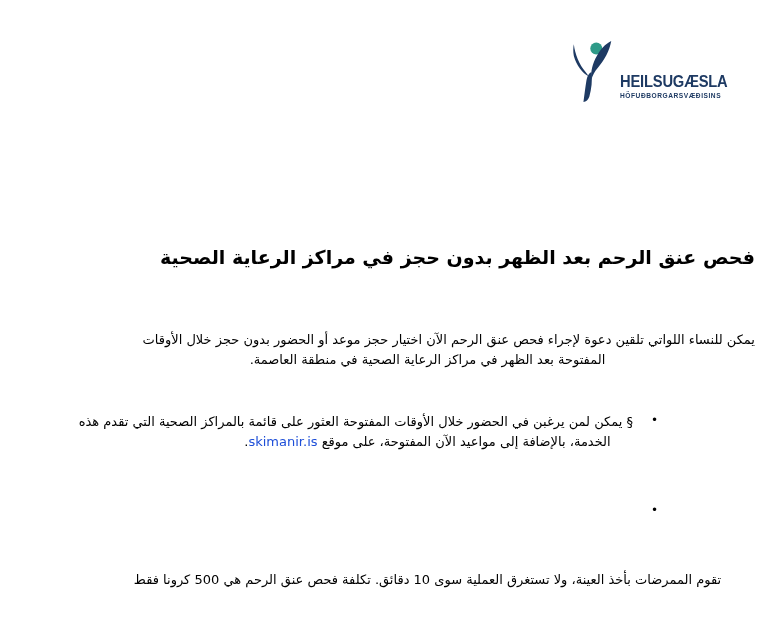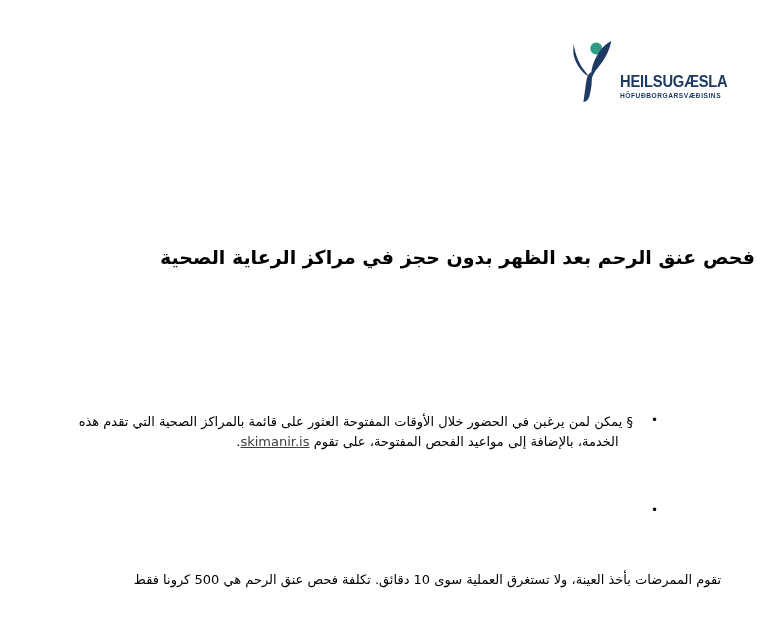--- a/index.html
+++ b/index.html
@@ -34,21 +34,21 @@
   .l-center{text-align:center;}
   .p-intro{top:330px;}
   .b-item{position:absolute;left:100px;right:13px;direction:rtl;font-size:13px;line-height:20px;}
   .b-walkin{top:412px;}
   .b-booking{top:502px;}
   .b-dot{
     position:absolute;right:97px;top:2px;font-size:12px;line-height:12px;color:#000;
   }
   .b-first{padding-right:122px;text-align:left;}
   .p-footer{top:570px;}
-  a.doc-link{color:#404040;text-decoration:underline;cursor:pointer;}
+  a.doc-link{color:#1d4ed8;cursor:pointer;}
 </style>
 </head>
 <body>
 
 <div class="page">
 
   <div class="logo">
     <svg class="logo-icon" viewBox="0 0 40 58" aria-hidden="true">
 
       <circle cx="24" cy="8" r="5.6" fill="#2e9a88"></circle>
@@ -60,25 +60,29 @@
       <path d="M19.5,30 C20.5,38 19.5,46 17.5,53 C16.5,56 14.5,57.5 12,58 C13,51 13.8,44 14.8,38 C15.8,33 17.5,31 19.5,30 Z" fill="#1e3a63"></path>
     </svg>
     <div class="logo-text">
       <div class="logo-title">HEILSUGÆSLA</div>
       <div class="logo-subtitle">HÖFUÐBORGARSVÆÐISINS</div>
     </div>
   </div>
 
   <div class="doc-heading">فحص عنق الرحم بعد الظهر بدون حجز في مراكز الرعاية الصحية</div>
 
+  <div class="para p-intro">
+    <div class="line l-right">يمكن للنساء اللواتي تلقين دعوة لإجراء فحص عنق الرحم الآن اختيار حجز موعد أو الحضور بدون حجز خلال الأوقات</div>
+    <div class="line l-center">المفتوحة بعد الظهر في مراكز الرعاية الصحية في منطقة العاصمة.</div>
+  </div>
 
   <div class="b-item b-walkin">
     <span class="b-dot">•</span>
     <div class="line b-first">§ يمكن لمن يرغبن في الحضور خلال الأوقات المفتوحة العثور على قائمة بالمراكز الصحية التي تقدم هذه</div>
-    <div class="line l-center"><span>الخدمة، بالإضافة إلى مواعيد الفحص المفتوحة، على تقوم </span><a class="doc-link">skimanir.is</a><span>.</span></div>
+    <div class="line l-center"><span>الخدمة، بالإضافة إلى مواعيد الآن المفتوحة، على موقع </span><a class="doc-link">skimanir.is</a><span>.</span></div>
   </div>
 
   <div class="b-item b-booking">
     <span class="b-dot">•</span>
   </div>
 
   <div class="para p-footer">
     <div class="line l-center">تقوم الممرضات بأخذ العينة، ولا تستغرق العملية سوى 10 دقائق. تكلفة فحص عنق الرحم هي 500 كرونا فقط</div>
   </div>
 

